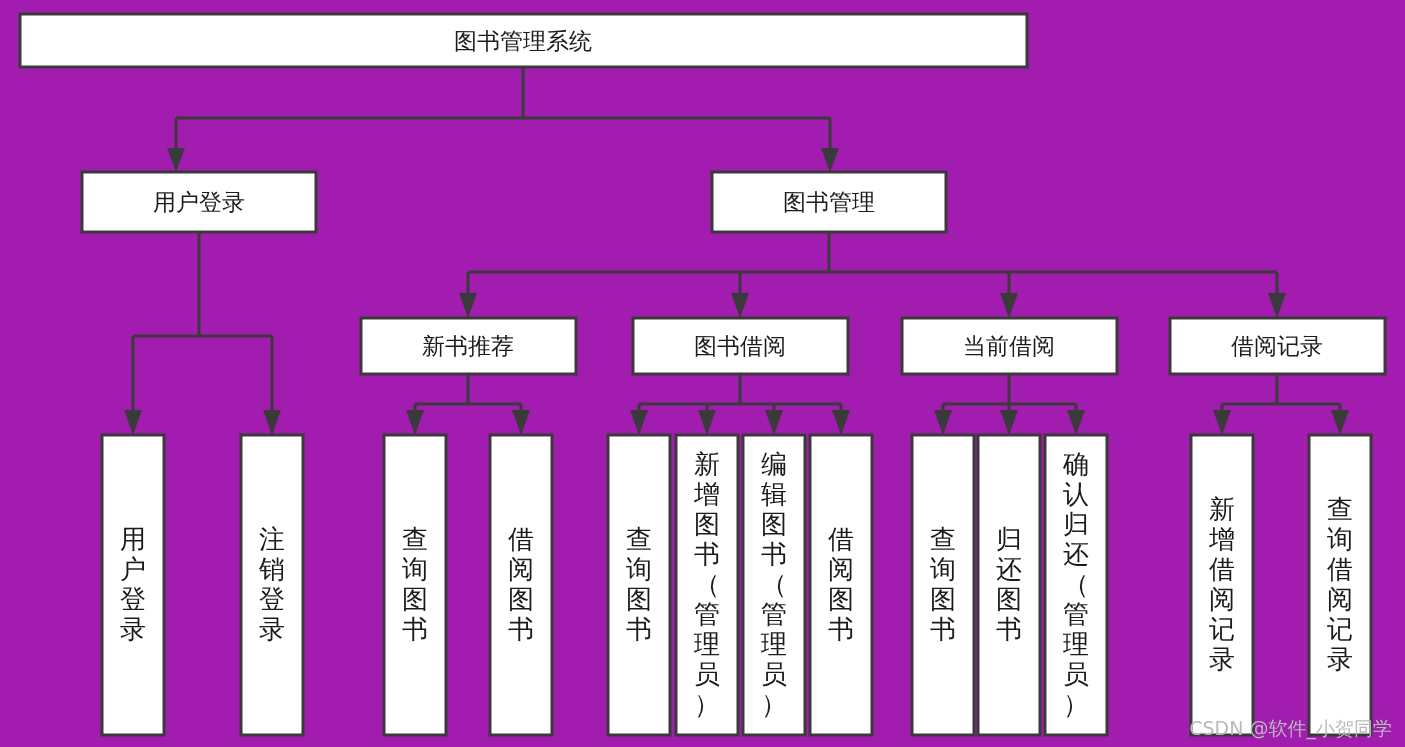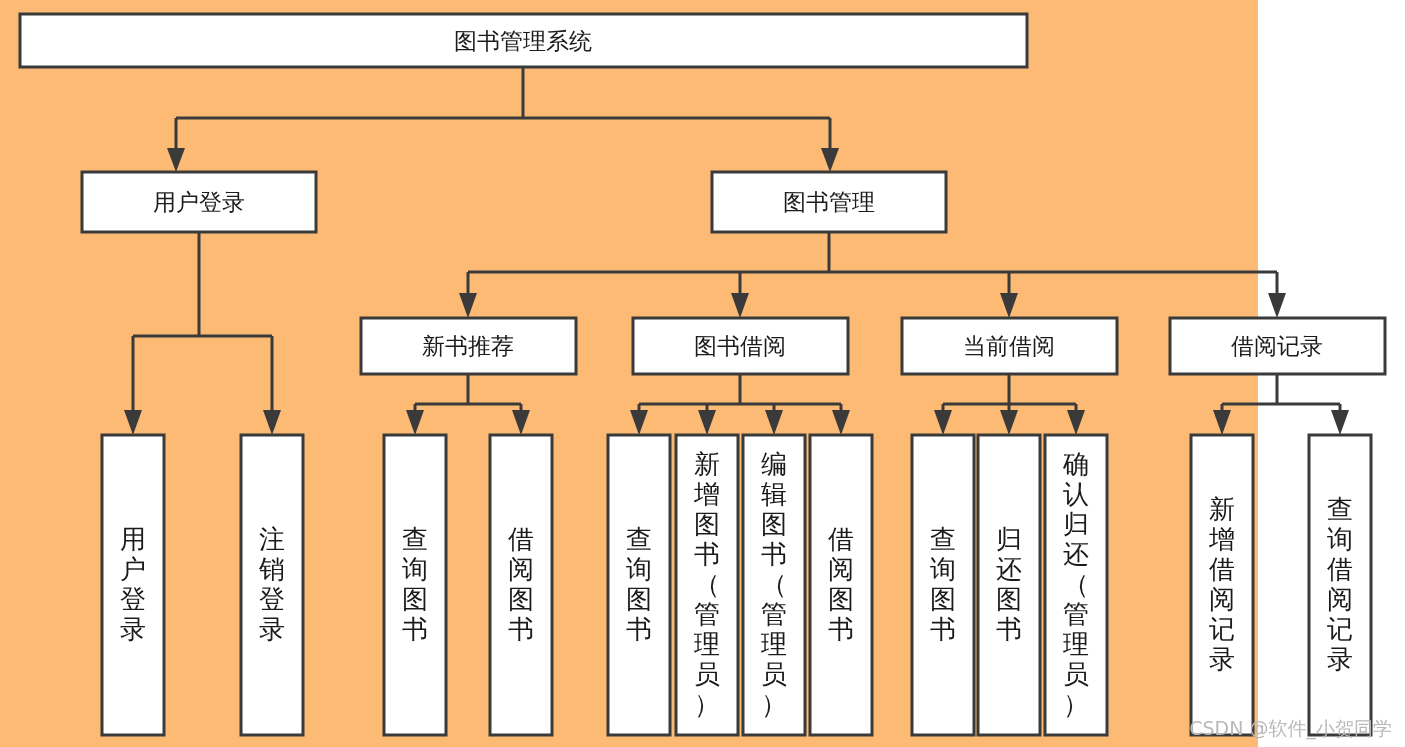--- a/index.html
+++ b/index.html
@@ -9,23 +9,23 @@
     background: #ffffff;
   }
   body {
     width: 1405px;
     height: 747px;
     overflow: hidden;
     font-family: "DejaVu Sans", "Liberation Sans", sans-serif;
   }
   #diagram-root {
     position: relative;
-    width: 1258px;
+    width: 1405px;
     height: 747px;
-    background: #fdba74;
+    background: #a21caf;
   }
   svg#tree-svg {
     position: absolute;
     left: 0;
     top: 0;
     width: 1405px;
     height: 747px;
     display: block;
   }
   .node-box {

